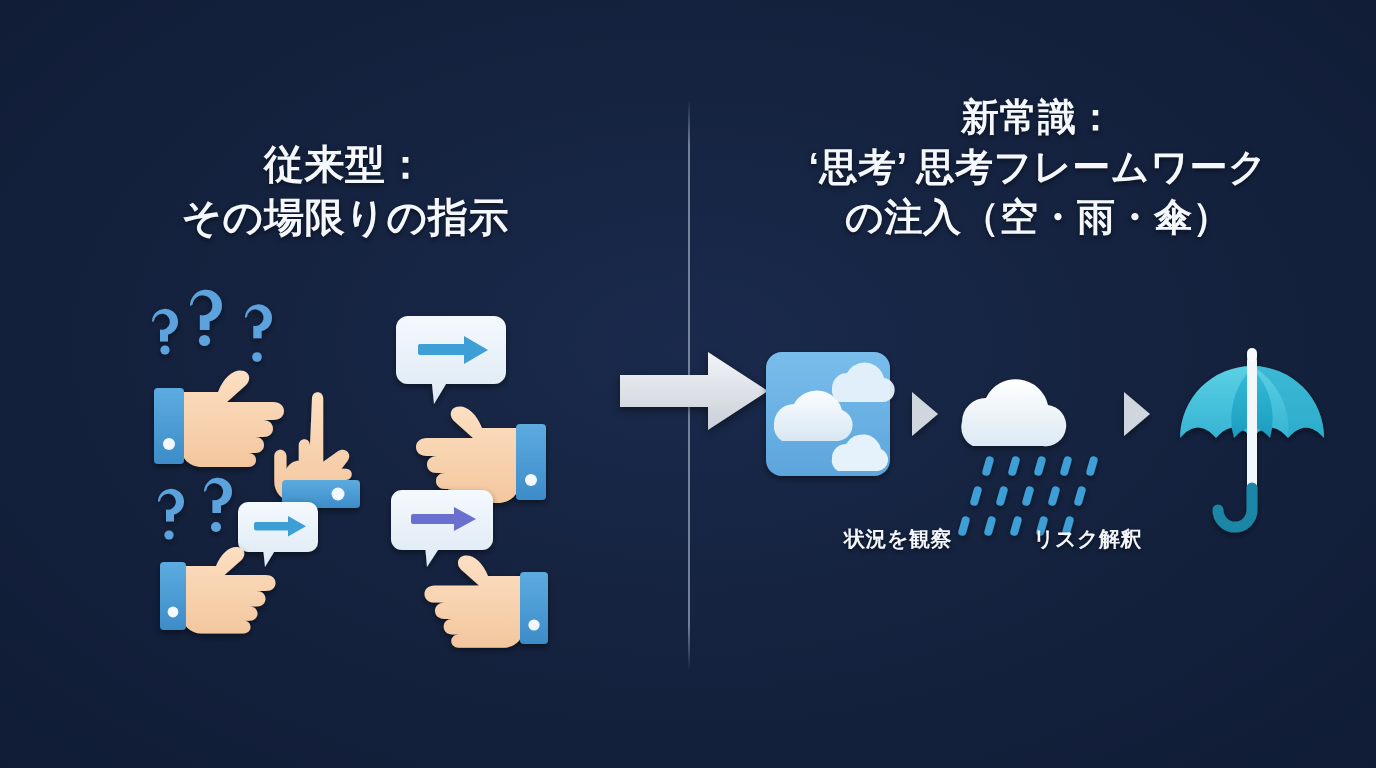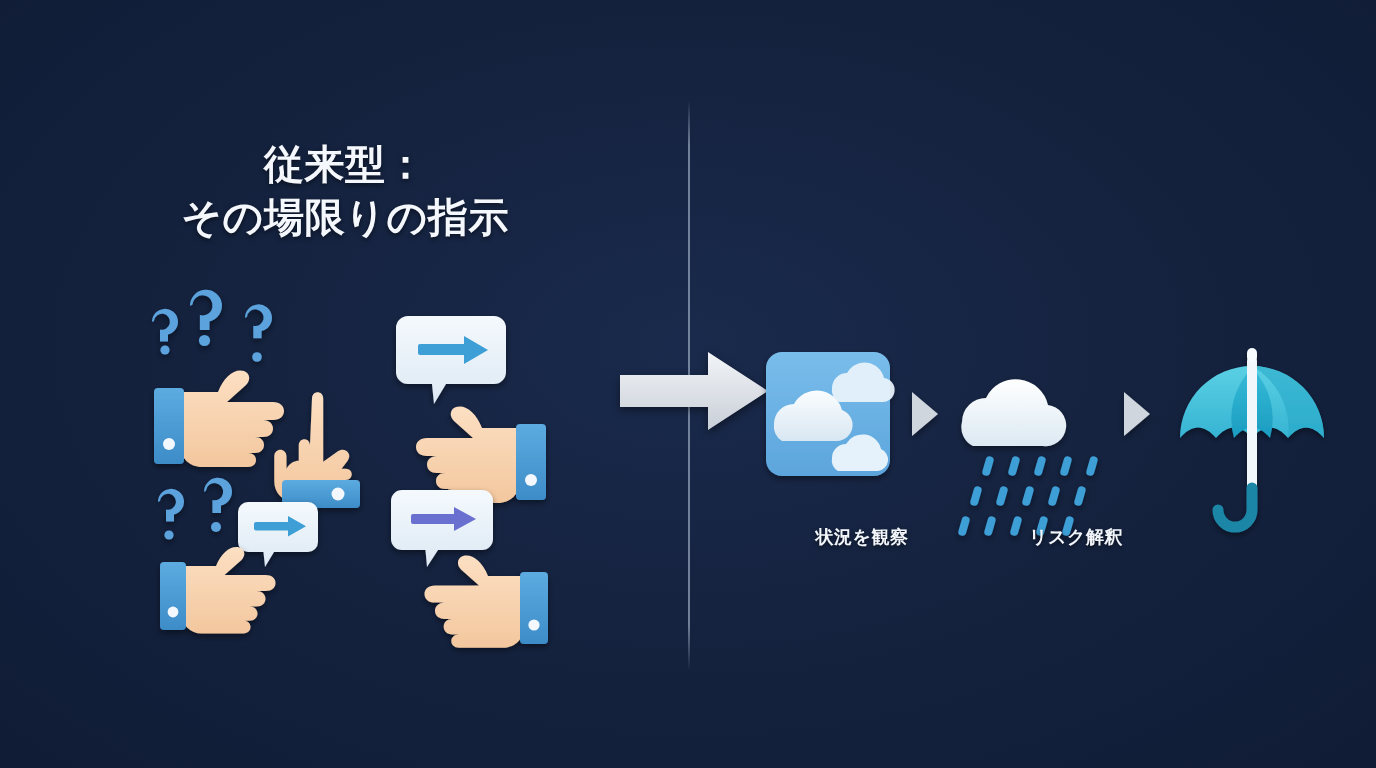--- a/index.html
+++ b/index.html
@@ -48,43 +48,46 @@
   
   .big-arrow{position:absolute;left:620px;top:352px;width:148px;height:78px;
     filter:drop-shadow(0 3px 4px rgba(0,0,0,.45));}
 
   
   #left-scene{position:absolute;left:120px;top:280px;width:470px;height:360px;}
   #right-scene{position:absolute;left:740px;top:330px;width:600px;height:250px;}
 
   .step-label{
     position:absolute;
-    color:#f2f6fb;font-size:18px;font-weight:700;
+    color:#f2f6fb;font-size:21px;font-weight:700;
     text-shadow:0 2px 4px rgba(0,0,0,.6);
-    text-align:center;width:180px;
+    text-align:right;width:180px;
     letter-spacing:.5px;
   }
   #label-sky{left:772px;top:525px;}
-  #label-rain{left:986px;top:525px;}
+  #label-rain{left:962px;top:525px;}
   #label-act{left:1148px;top:525px;}
 
   svg{display:block;overflow:visible;}
 </style>
 </head>
 <body>
 
 <div id="stage">
 
   <div class="bg-vignette"></div>
 
   <div class="divider"></div>
 
   <div class="title" id="title-left">従来型：
 その場限りの指示</div>
 
+  <div class="title" id="title-right">新常識：
+‘思考’ 思考フレームワーク
+の注入（空・雨・傘）</div>
 
   <svg class="big-arrow" viewBox="0 0 148 78">
     <defs>
       <linearGradient id="gBigArrow" x1="0" y1="0" x2="0" y2="1">
         <stop offset="0" stop-color="#f2f4f7"></stop>
         <stop offset="1" stop-color="#c9cfd8"></stop>
       </linearGradient>
     </defs>
     <path d="M0 23 L88 23 L88 0 L148 39 L88 78 L88 55 L0 55 Z" fill="url(#gBigArrow)"></path>
   </svg>

